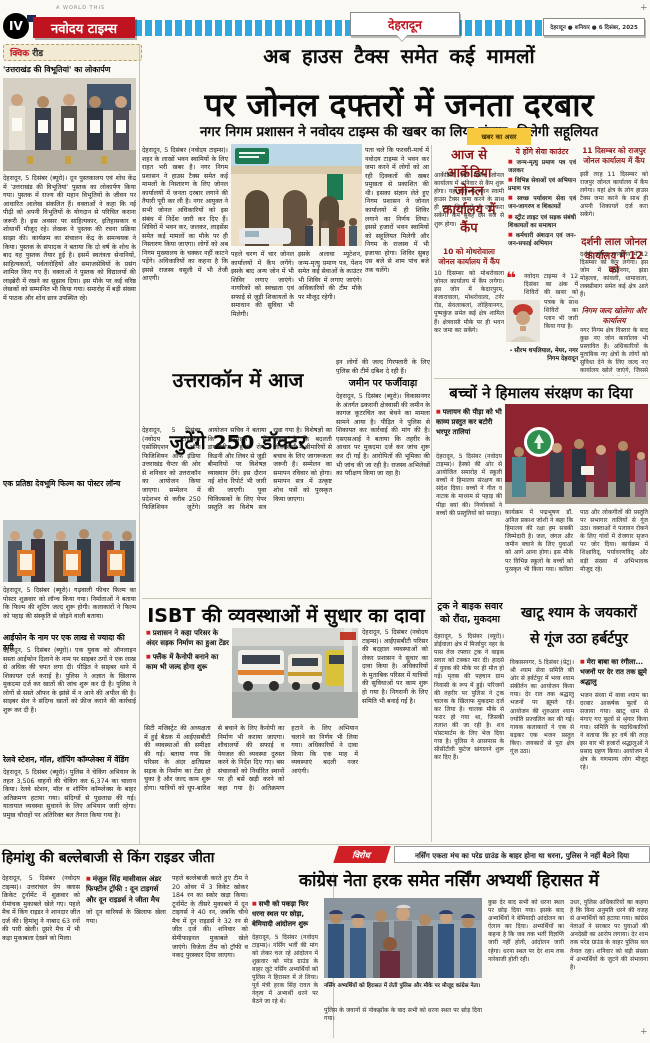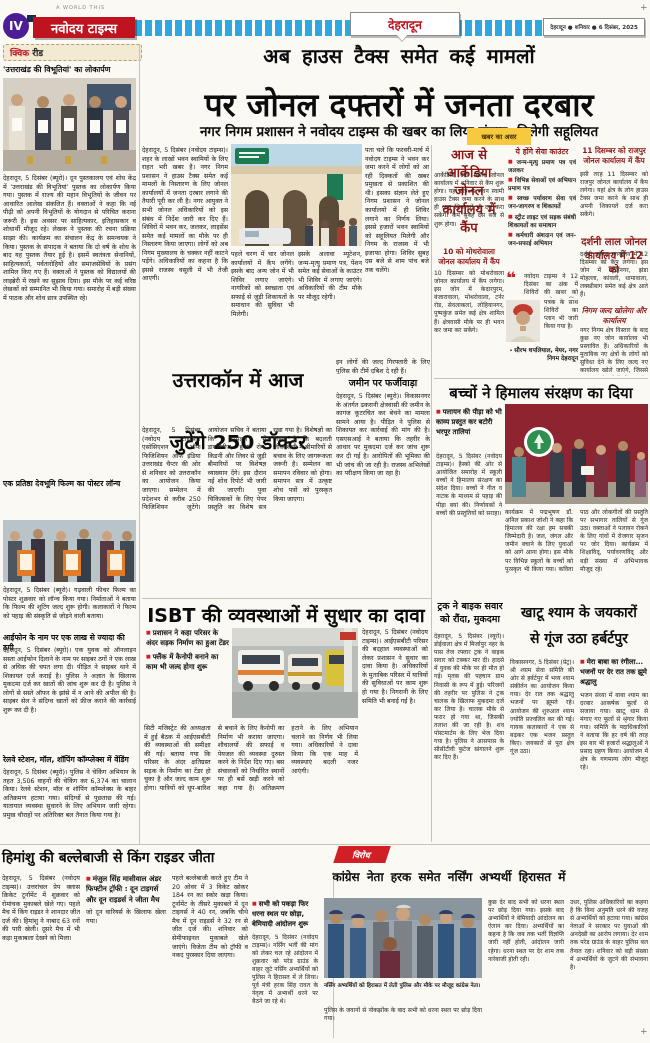--- a/index.html
+++ b/index.html
@@ -23,21 +23,21 @@
   .photo svg{display:block;}
   .caption{font-size:5.6px;line-height:1.3;color:#222;font-weight:bold;text-align:justify;}
   .bullet-line{font-weight:bold;font-size:7px;line-height:1.45;color:#111;}
   .regmark{color:#777;font-size:9px;}
 </style>
 </head>
 <body>
 
 <div class="abs stripblue" style="left:135px;top:20px;width:505px;height:16px;"></div>
 <div class="abs regmark" style="left:640px;top:2px;">+</div>
-<div class="abs" style="left:3px;top:13px;width:26px;height:26px;border-radius:50%;background:#4c1d95;color:#fff;font-weight:bold;font-size:12px;display:flex;align-items:center;justify-content:center;">IV</div>
+<div class="abs" style="left:3px;top:13px;width:26px;height:26px;border-radius:50%;background:#000000;color:#fff;font-weight:bold;font-size:12px;display:flex;align-items:center;justify-content:center;">IV</div>
 <div class="abs" style="left:27px;top:15px;width:9px;height:7px;background:#1b2a52;"></div>
 <div class="abs" style="left:56px;top:4px;font-size:5px;color:#8a8a8a;letter-spacing:1px;">A WORLD THIS</div>
 <div class="abs" style="left:33px;top:17px;width:102px;height:21px;background:#c01320;box-shadow:2px 2px 0 rgba(0,0,0,.3);color:#fff;font-weight:bold;font-size:13px;display:flex;align-items:center;justify-content:center;">नवोदय टाइम्स</div>
 <div class="abs badge" style="left:350px;top:12px;width:108px;height:22px;color:#c01320;font-weight:bold;font-size:12px;">देहरादून</div>
 <div class="abs" style="left:396px;top:34px;width:0;height:0;border-left:6px solid transparent;border-right:6px solid transparent;border-top:7px solid #fff;filter:drop-shadow(0 1px 0 #999);"></div>
 <div class="abs badge" style="left:543px;top:18px;width:100px;height:16px;font-size:5.6px;color:#333;font-weight:bold;">देहरादून ● शनिवार ● 6 दिसंबर, 2025</div>
 
 <div class="abs hl ctr" style="left:150px;top:42px;width:498px;height:40px;font-size:20px;font-family:Liberation Mono, monospace;">अब हाउस टैक्स समेत कई मामलों</div>
 <div class="abs hl ctr" style="left:150px;top:82px;width:498px;height:40px;font-size:32px;">पर जोनल दफ्तरों में जनता दरबार</div>
 <div class="abs hl ctr" style="left:150px;top:122px;width:498px;height:17px;font-size:13.5px;">नगर निगम प्रशासन ने नवोदय टाइम्स की खबर का लिया संज्ञान, मिलेगी सहूलियत</div>
@@ -255,22 +255,23 @@
 <div class="abs hl" style="left:2px;top:847px;width:330px;height:22px;font-size:14px;">हिमांशु की बल्लेबाजी से किंग राइडर जीता</div>
 <div class="abs bt" style="left:2px;top:874px;width:78px;height:164px;">देहरादून, 5 दिसंबर (नवोदय टाइम्स)। उत्तरांचल प्रेप क्लास क्रिकेट टूर्नामेंट में शुक्रवार को रोमांचक मुकाबले खेले गए। पहले मैच में किंग राइडर ने शानदार जीत दर्ज की। हिमांशु ने नाबाद 63 रनों की पारी खेली। दूसरे मैच में भी कड़ा मुकाबला देखने को मिला।</div>
 <div class="abs" style="left:86px;top:874px;width:80px;height:164px;">
   <div class="bullet-line" style="font-size:7.2px;margin-bottom:3px;"><span class="sq">■</span><span>मंजुल सिंह मासीवाल अंडर फिफ्टीन ट्रॉफी : दून टाइगर्स और दून राइडर्स ने जीता मैच</span></div>
   <div class="bt">जो दून वारियर्स के खिलाफ खेला गया।</div>
 </div>
 <div class="abs bt" style="left:172px;top:874px;width:76px;height:164px;">पहले बल्लेबाजी करते हुए टीम ने 20 ओवर में 3 विकेट खोकर 184 रन का स्कोर खड़ा किया। टूर्नामेंट के तीसरे मुकाबले में दून टाइगर्स ने 40 रन, जबकि चौथे मैच में दून राइडर्स ने 32 रन से जीत दर्ज की। शनिवार को सेमीफाइनल मुकाबले खेले जाएंगे। विजेता टीम को ट्रॉफी व नकद पुरस्कार दिया जाएगा।</div>
 
 <div class="abs" style="left:336px;top:846px;width:312px;height:17px;">
   <span style="position:absolute;left:0;top:0;width:52px;height:17px;background:#d01f25;color:#fff;font-weight:bold;font-size:8.5px;display:flex;align-items:center;justify-content:center;transform:skewX(-18deg);">विरोध</span>
-</div>
-<div class="abs hl ctr" style="left:250px;top:868px;width:398px;height:26px;font-size:12px;font-family:Liberation Mono, monospace;">कांग्रेस नेता हरक समेत नर्सिंग अभ्यर्थी हिरासत में</div>
+  <span style="position:absolute;left:58px;top:0;width:254px;height:15px;border:1px solid #999;background:#fff;font-size:7.2px;font-weight:bold;display:flex;align-items:center;justify-content:center;color:#222;">नर्सिंग एकता मंच का परेड ग्राउंड के बाहर होना था धरना, पुलिस ने नहीं बैठने दिया</span>
+</div>
+<div class="abs hl ctr" style="left:250px;top:868px;width:398px;height:26px;font-size:17px;">कांग्रेस नेता हरक समेत नर्सिंग अभ्यर्थी हिरासत में</div>
 <div class="abs" style="left:252px;top:900px;width:66px;height:138px;">
   <div class="bullet-line" style="font-size:6.8px;margin-bottom:3px;"><span class="sq">■</span><span>सभी को पकड़ा फिर धरना स्थल पर छोड़ा, बेमियादी आंदोलन शुरू</span></div>
   <div class="bt2">देहरादून, 5 दिसंबर (नवोदय टाइम्स)। नर्सिंग भर्ती की मांग को लेकर चल रहे आंदोलन में शुक्रवार को परेड ग्राउंड के बाहर जुटे नर्सिंग अभ्यर्थियों को पुलिस ने हिरासत में ले लिया। पूर्व मंत्री हरक सिंह रावत के नेतृत्व में अभ्यर्थी धरने पर बैठने जा रहे थे।</div>
 </div>
 <div class="abs photo" style="left:324px;top:898px;width:158px;height:80px;">
   <svg width="158" height="80" viewBox="0 0 158 80">
     <rect width="158" height="80" fill="#9aa4ad"></rect>
     <rect x="0" y="0" width="158" height="22" fill="#8b959e"></rect>
     <circle cx="12" cy="20" r="6" fill="#b08b66"></circle>
       <path d="M5 16 a7 4 0 0 1 14 0 z" fill="#2c3e6b"></path>

